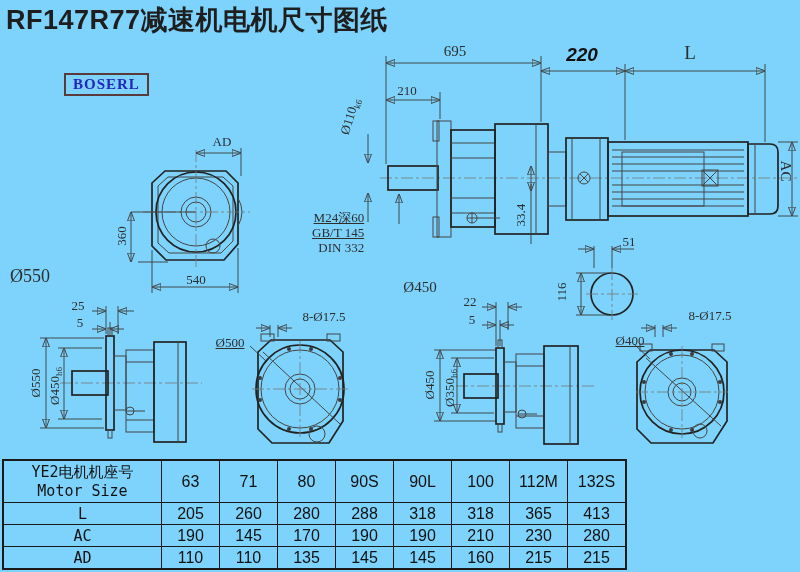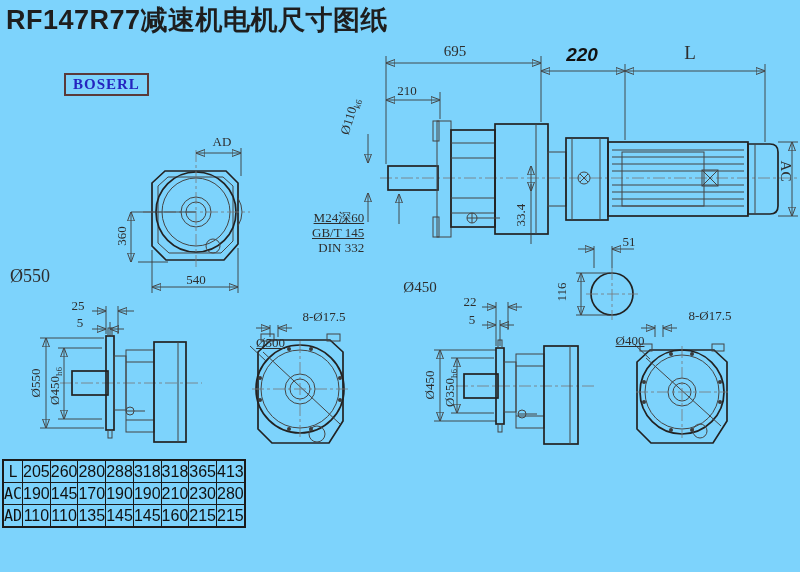--- a/index.html
+++ b/index.html
@@ -316,32 +316,46 @@
   <div class="lbl" style="left:206px;top:135px;width:32px;">AD</div>
   <div class="lbl rot" style="left:104px;top:229px;width:36px;">360</div>
   <div class="lbl" style="left:176px;top:273px;width:40px;">540</div>
 
   <div class="lbl" style="left:66px;top:299px;width:24px;">25</div>
   <div class="lbl" style="left:72px;top:316px;width:16px;">5</div>
   <div class="lbl rot" style="left:14px;top:376px;width:44px;">Ø550</div>
   <div class="lbl rot" style="left:33px;top:377px;width:48px;"><span>Ø450</span><span class="sub">h6</span></div>
 
   <div class="lbl" style="left:296px;top:310px;width:56px;">8-Ø17.5</div>
-  <div class="lbl und" style="left:243px;top:336px;width:42px;text-align:right;">Ø500</div>
+  <div class="lbl und" style="left:209px;top:336px;width:42px;">Ø500</div>
 
   <div class="lbl" style="left:458px;top:295px;width:24px;">22</div>
   <div class="lbl" style="left:464px;top:313px;width:16px;">5</div>
   <div class="lbl rot" style="left:408px;top:378px;width:44px;">Ø450</div>
   <div class="lbl rot" style="left:426px;top:379px;width:52px;"><span>Ø350</span><span class="sub">h6</span></div>
 
   <div class="lbl" style="left:682px;top:309px;width:56px;">8-Ø17.5</div>
   <div class="lbl und" style="left:609px;top:334px;width:42px;">Ø400</div>
 
   <table id="spec">
     <tbody>
+        <tr class="hrow">
+      <td class="c0 hd">
+        <div>YE2电机机座号</div>
+        <div>Motor Size</div>
+      </td>
+      <td class="cn">63</td>
+      <td class="cn">71</td>
+      <td class="cn">80</td>
+      <td class="cn">90S</td>
+      <td class="cn">90L</td>
+      <td class="cn">100</td>
+      <td class="cn">112M</td>
+      <td class="cn">132S</td>
+    </tr>
     <tr class="drow">
       <td class="rowlab">L</td>
       <td>205</td>
       <td>260</td>
       <td>280</td>
       <td>288</td>
       <td>318</td>
       <td>318</td>
       <td>365</td>
       <td>413</td>

